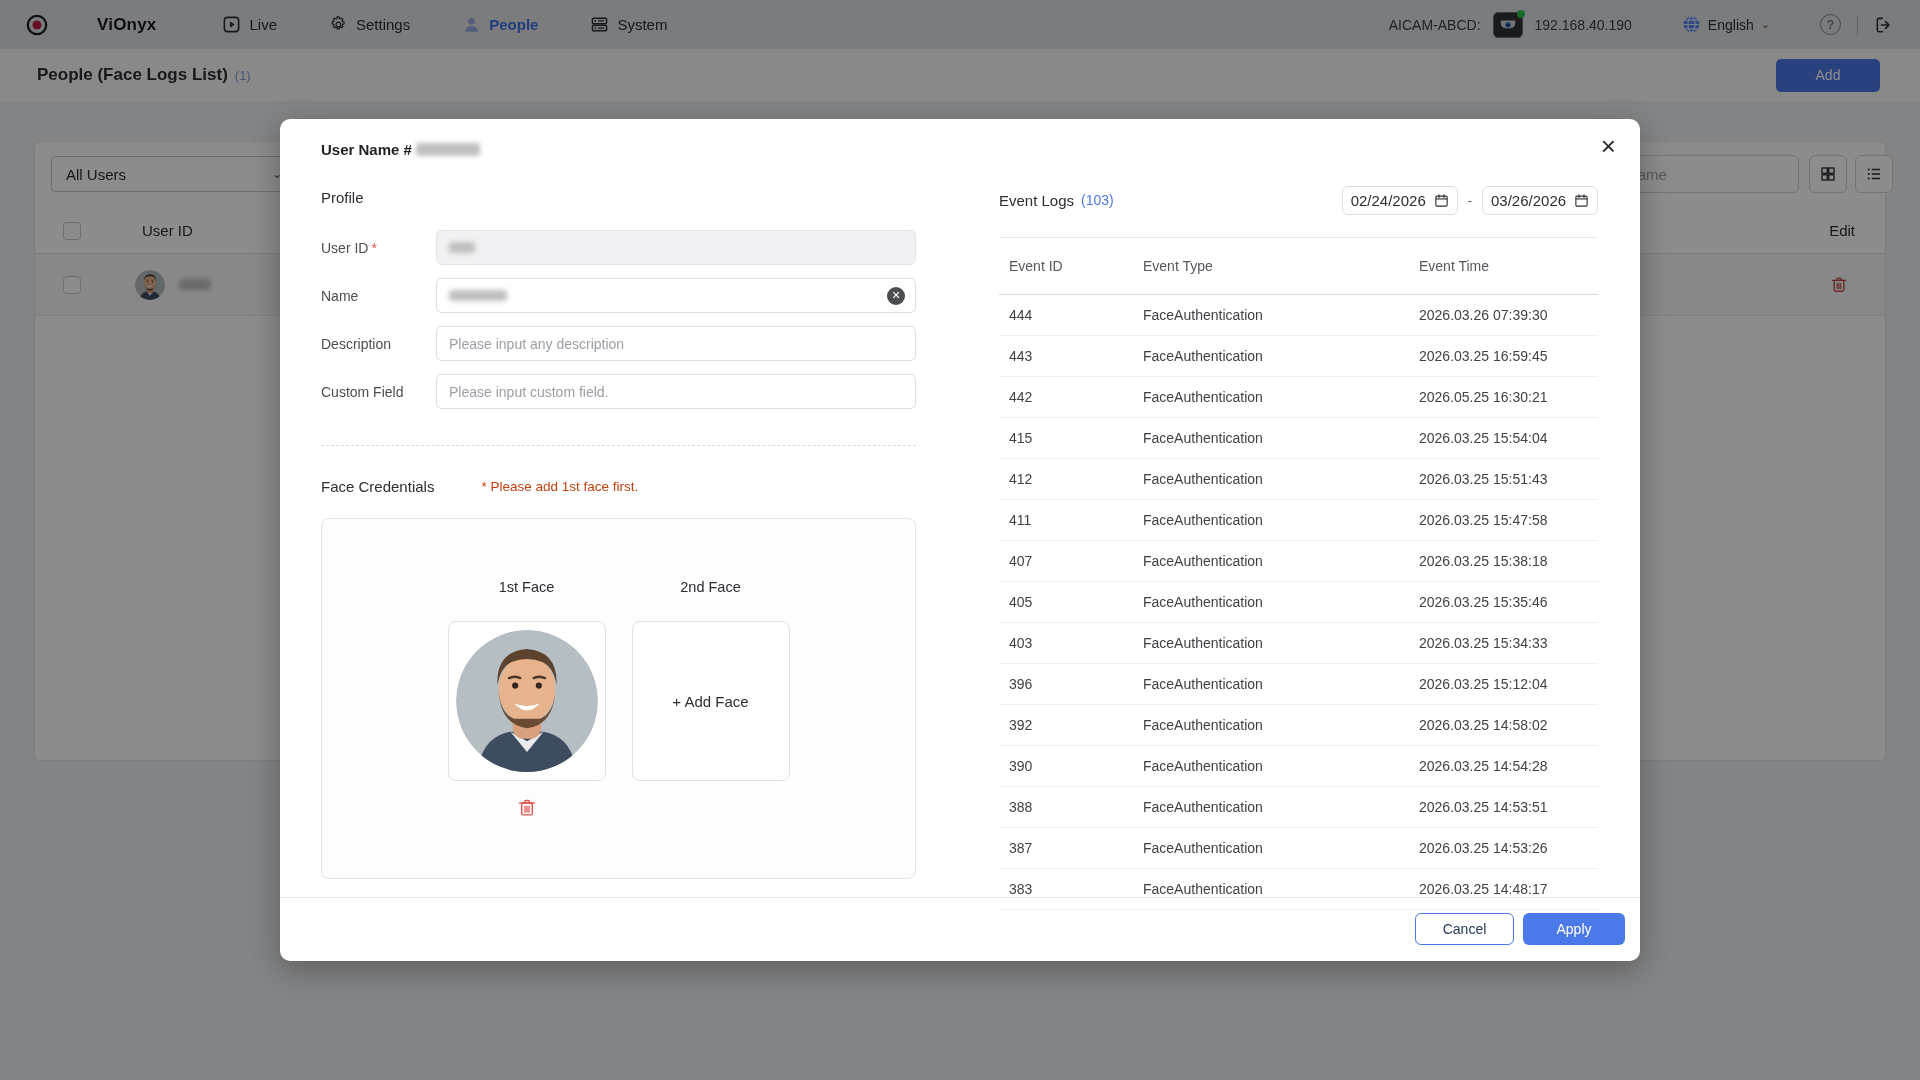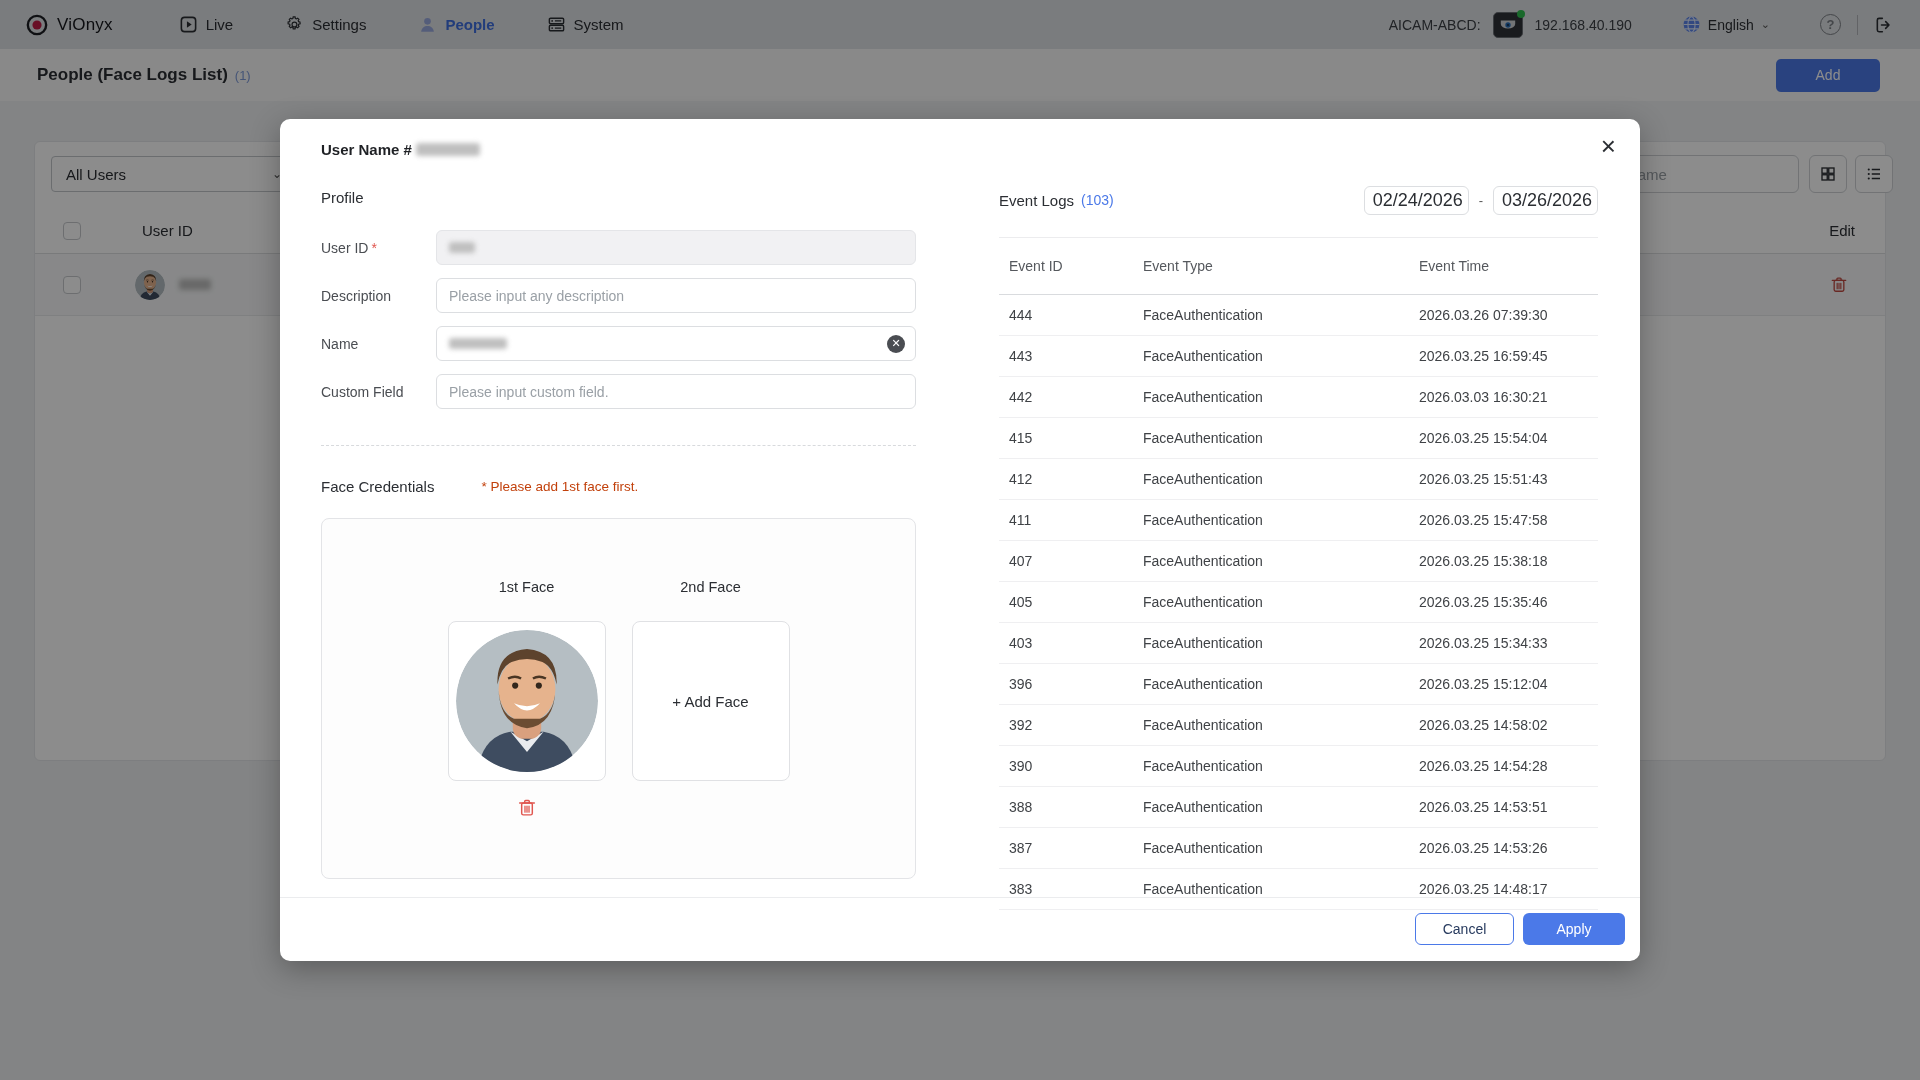--- a/index.html
+++ b/index.html
@@ -4,21 +4,21 @@
 <style>
   * { margin:0; padding:0; box-sizing:border-box; font-family:"Liberation Sans", sans-serif; }
   html,body { width:1920px; height:1080px; overflow:hidden; background:#eef0f2; }
   body { position:relative; }
 
   
   .nav { position:absolute; left:0; top:0; width:1920px; height:49px; background:#dfe2e5;
          display:flex; align-items:center; padding:0 26px; z-index:1; }
   .brand { display:flex; align-items:center; gap:9px; }
   .brand-logo { width:22px; height:22px; }
-  .brand-name { font-size:17px; font-weight:normal; color:#15171c; letter-spacing:.2px; }
+  .brand-name { font-size:17px; font-weight:bold; color:#15171c; letter-spacing:.2px;margin-left:40px; }
   .nav-items { display:flex; align-items:center; gap:52px; margin-left:66px; }
   .nav-item { display:flex; align-items:center; gap:8px; font-size:15px; color:#2b2e33; cursor:pointer; }
   .nav-item svg { width:19px; height:19px; }
   .nav-item.active { color:#3f6fe0; font-weight:bold; }
   .nav-right { margin-left:auto; display:flex; align-items:center; gap:12px; font-size:14px; color:#3c4046; }
   .cam-chip { position:relative; width:30px; height:26px; border:1px solid #6b6f75; border-radius:5px;
               background:#2e3238; display:flex; align-items:center; justify-content:center; }
   .cam-dot { position:absolute; top:-3px; right:-3px; width:8px; height:8px; border-radius:50%; background:#2fbf4f; }
   .nav-gap { width:26px; }
   .lang { display:flex; align-items:center; gap:7px; font-size:14px; color:#2b2e33; }
@@ -92,22 +92,22 @@
               border-radius:8px; display:flex; align-items:center; justify-content:center; }
   .face-photo { width:142px; height:142px; border-radius:50%; overflow:hidden; }
   .add-face { font-size:15px; color:#2b2e33; cursor:pointer; }
   .face-trash { margin-top:16px; width:22px; height:22px; cursor:pointer; }
 
   .right-col { position:absolute; left:719px; top:60px; width:599px; }
   .ev-head { display:flex; align-items:center; height:30px; margin-top:6px; }
   .ev-title { font-size:15px; color:#2b2e33; }
   .ev-count { font-size:14px; color:#4b79e8; margin-left:7px; }
   .date-wrap { margin-left:auto; display:flex; align-items:center; gap:10px; }
-  .date-box { width:105px; height:29px; border:1px solid #dcdee1; border-radius:6px; display:flex;
-              align-items:center; justify-content:space-between; padding:0 8px; font-size:18px; color:#2b2e33; cursor:pointer; }
+  .date-box { width:116px; height:29px; border:1px solid #dcdee1; border-radius:6px; display:flex;
+              align-items:center; justify-content:space-between; padding:0 8px; font-size:15px; color:#2b2e33; cursor:pointer; }
   .date-sep { color:#555; font-size:13px; }
   .ev-table { margin-top:22px; }
   .ev-row { display:grid; grid-template-columns:134px 276px 1fr; align-items:center; height:41px;
             border-bottom:1px solid #efeff1; padding-left:10px; font-size:14px; color:#3f4246; }
   .ev-row.head { height:58px; color:#55585d; border-top:1px solid #ececee; border-bottom:1px solid #d9dbde; }
 
   .modal-footer { position:absolute; left:0; top:778px; width:100%; height:64px; border-top:1px solid #ebecee; }
   .btn-cancel { position:absolute; top:15px; right:126px; width:99px; height:32px; background:#fff;
                 border:1px solid #4b79e8; border-radius:6px; color:#273a5e; font-size:14px; cursor:pointer; }
   .btn-apply { position:absolute; top:15px; right:15px; width:102px; height:32px; background:#4b79e8;
@@ -279,30 +279,30 @@
     <div class="section-h">Profile</div>
 
     <div class="f-row">
       <span class="f-label"><span>User ID</span><span class="req">*</span></span>
       <div class="f-input disabled">
         <span class="redact" style="width:26px;height:11px;"></span>
       </div>
     </div>
 
     <div class="f-row">
-      <span class="f-label">Description</span>
-      <input class="f-input" placeholder="Please input any description" style="">
-    </div>
-
-    <div class="f-row">
       <span class="f-label">Name</span>
       <div class="f-input">
         <span class="redact" style="width:58px;height:11px;"></span>
         <span class="clear-btn">✕</span>
       </div>
+    </div>
+
+    <div class="f-row">
+      <span class="f-label">Description</span>
+      <input class="f-input" placeholder="Please input any description" style="">
     </div>
 
     <div class="f-row">
       <span class="f-label">Custom Field</span>
       <input class="f-input" placeholder="Please input custom field." style="">
     </div>
 
     <div class="dash-div"></div>
 
     <div class="face-head">
@@ -369,21 +369,21 @@
 
   <div class="ev-row">
     <span>443</span>
     <span>FaceAuthentication</span>
     <span>2026.03.25 16:59:45</span>
   </div>
 
   <div class="ev-row">
     <span>442</span>
     <span>FaceAuthentication</span>
-    <span>2026.03.03 16:30:21</span>
+    <span>2026.05.25 16:30:21</span>
   </div>
 
   <div class="ev-row">
     <span>415</span>
     <span>FaceAuthentication</span>
     <span>2026.03.25 15:54:04</span>
   </div>
 
   <div class="ev-row">
     <span>412</span>

